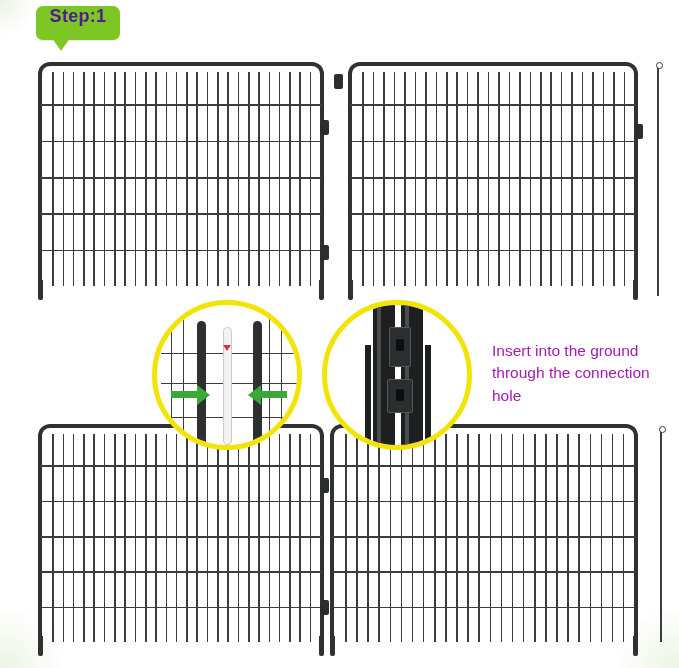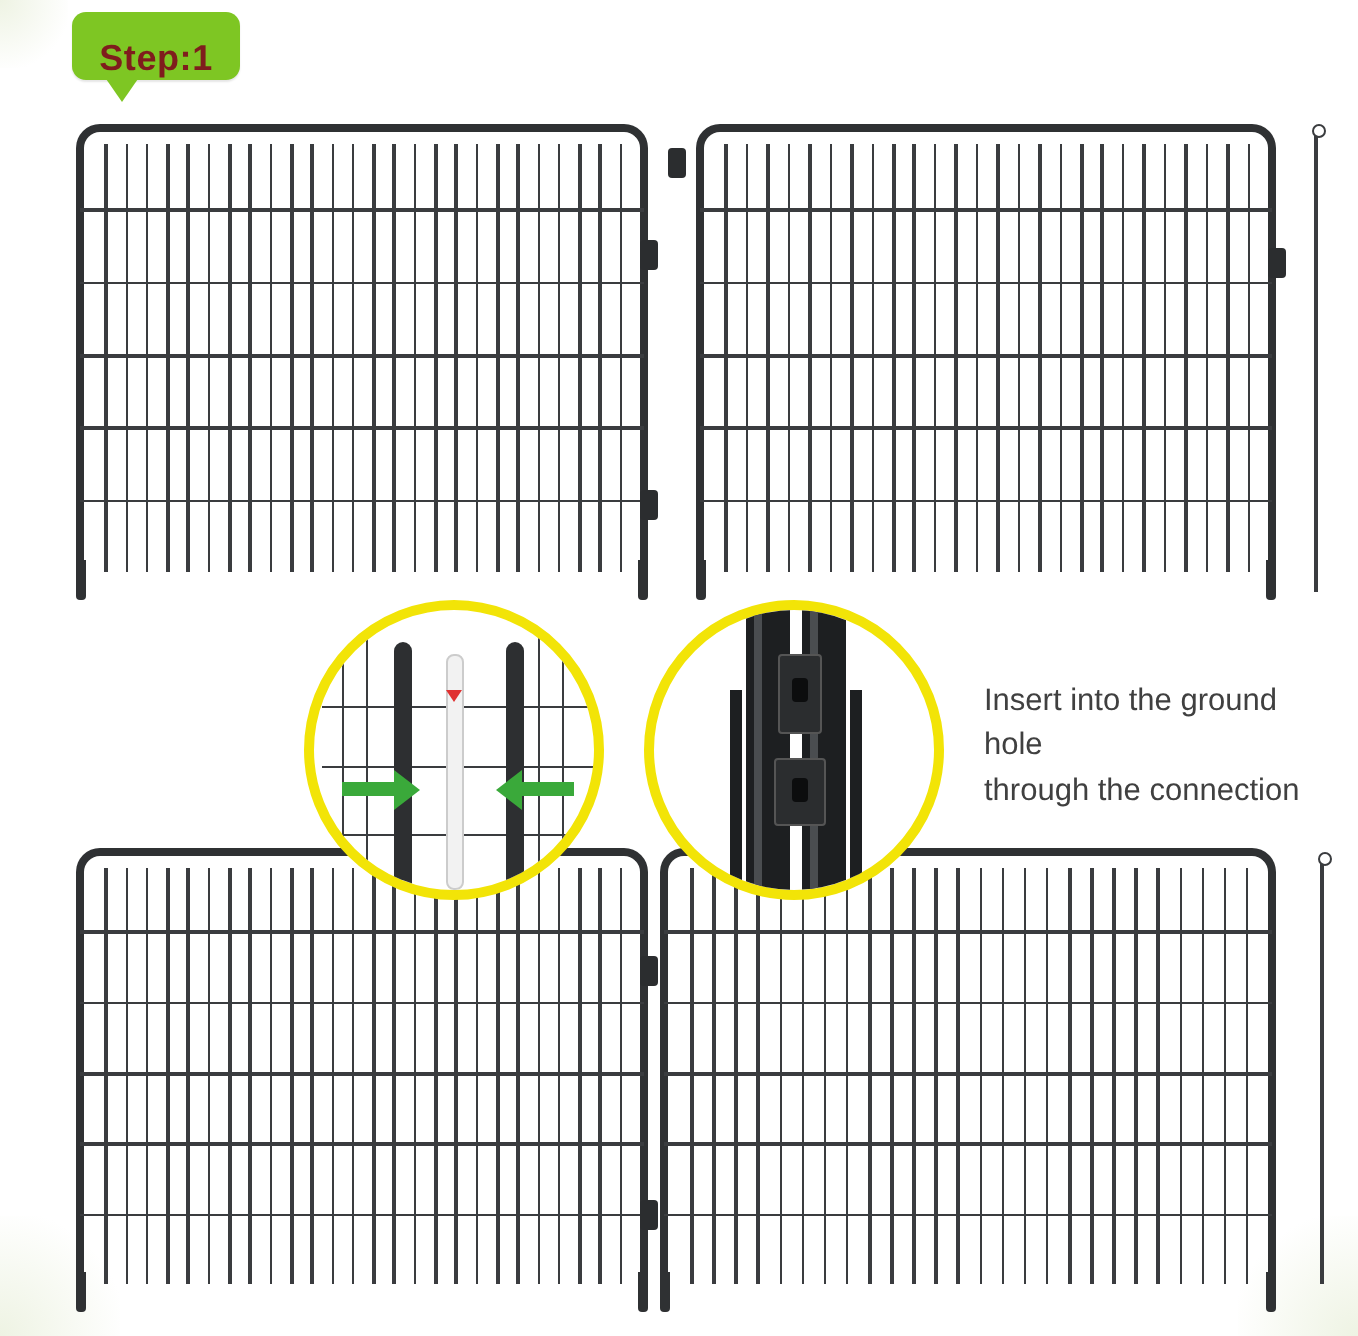--- a/index.html
+++ b/index.html
@@ -15,26 +15,26 @@
     width: 679px;
     height: 668px;
     background: #ffffff;
     overflow: hidden;
   }
   
   .step-badge {
     position: absolute;
     background: #7ec623;
     border-radius: 7px;
-    color: #7f1d1d;
+    color: #4c1d95;
     font-weight: bold;
     font-size: 18px;
     letter-spacing: 0.3px;
     display: flex;
-    align-items: flex-end;
+    align-items: flex-start;
     justify-content: center;
     box-shadow: 0 1px 1px rgba(0,0,0,0.10);
   }
   .step-badge .tail {
     position: absolute;
     bottom: -11px;
     left: 16px;
     width: 0;
     height: 0;
     border-left: 9px solid transparent;
@@ -193,21 +193,21 @@
   }
 
   
   #annotation {
     position: absolute;
     left: 492px;
     top: 340px;
     width: 182px;
     font-size: 15.5px;
     line-height: 1.45;
-    color: #404040;
+    color: #a21caf;
   }
   #annotation div { white-space: nowrap; }
 
   
   .corner-tint {
     position: absolute;
     pointer-events: none;
   }
   #tint-tl {
     left: 0; top: 0; width: 34px; height: 34px;
@@ -451,17 +451,17 @@
       <div class="c2-hole" style="left:69px; top:34px; width:8px; height:12px;"></div>
       <div class="c2-clip" style="left:60px; top:74px; width:26px; height:34px;"></div>
       <div class="c2-hole" style="left:69px; top:84px; width:8px; height:12px;"></div>
       <div class="c2-post" style="left:98px; top:40px; width:6px; height:108px;"></div>
       <div class="c2-post" style="left:38px; top:40px; width:6px; height:108px;"></div>
     </div>
   </div>
 
   <div id="annotation">
     <div>Insert into the ground</div>
+    <div>through the connection</div>
     <div>hole</div>
-    <div>through the connection</div>
   </div>
 
 </div>
 
 </body></html>

